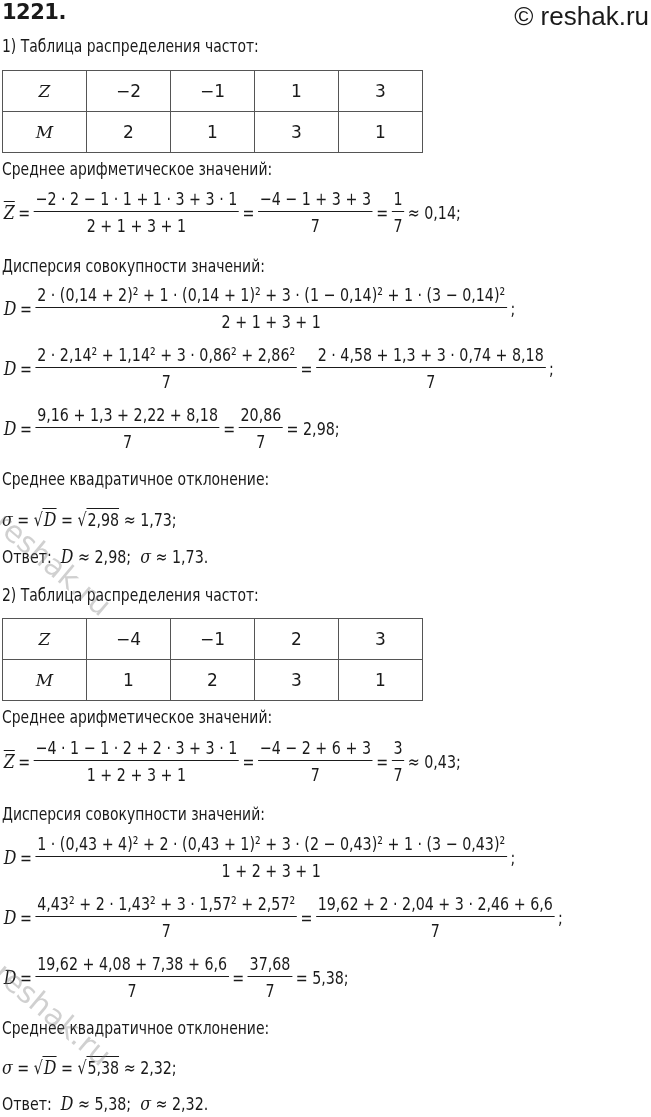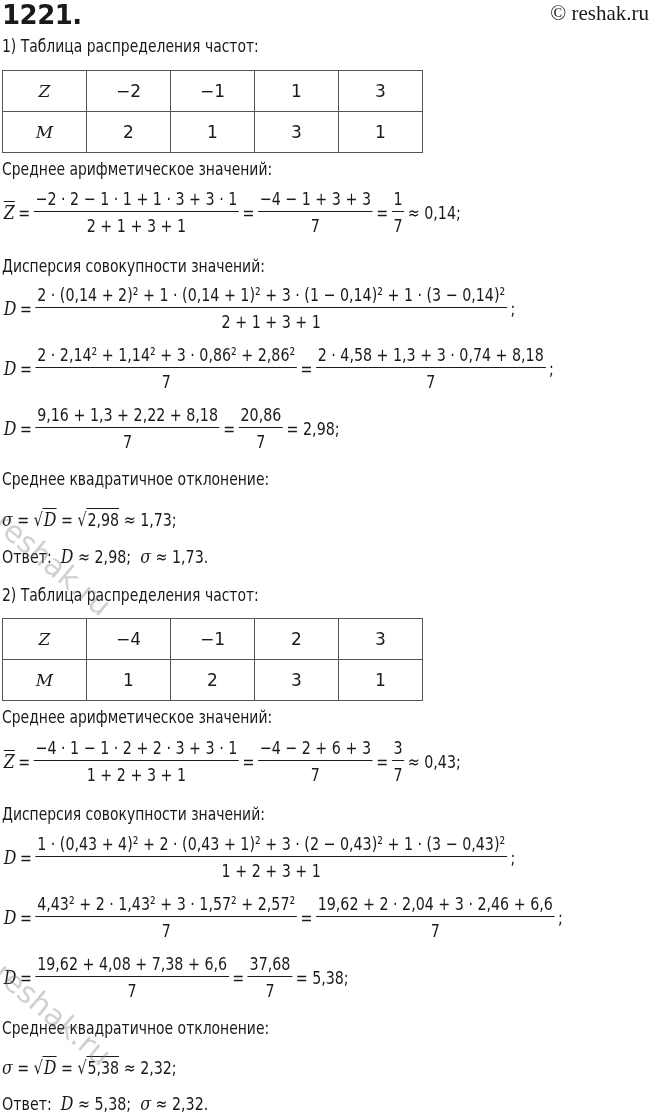--- a/index.html
+++ b/index.html
@@ -2,22 +2,22 @@
 <html><head>
 <meta charset="utf-8">
 <style>
   html, body { margin: 0; padding: 0; background: #ffffff; }
   body {
     width: 651px; height: 1117px; position: relative; overflow: hidden;
     font-family: "Liberation Serif", "DejaVu Serif", serif;
     color: #1a1a1a;
   }
   .abs { position: absolute; white-space: nowrap; }
-  .num { left: 2px; top: 0px; font-family: "DejaVu Sans", sans-serif; font-weight: bold; font-size: 26px; letter-spacing: -0.5px; text-align: center; }
-  .copy { right: 2px; top: 1px; font-family: Liberation Serif, serif; font-size: 21px; margin-left: 21px; }
+  .num { left: 2px; top: 0px; font-family: "DejaVu Sans", sans-serif; font-weight: bold; font-size: 21px; letter-spacing: -0.5px; text-align: center; }
+  .copy { right: 2px; top: 1px; font-family: Liberation Sans, sans-serif; font-size: 26px; margin-left: 21px; }
   .txt { font-family: "DejaVu Sans Condensed", "DejaVu Sans", sans-serif; font-size: 18px; transform-origin: left top; transform: scaleX(0.86); }
   .math { font-family: "DejaVu Sans Condensed", "DejaVu Sans", sans-serif; font-size: 18px; transform-origin: left top; transform: scaleX(0.88); }
   .it { font-style: italic; font-family: "DejaVu Serif", serif; }
   table.freq { position: absolute; left: 2px; border-collapse: collapse; }
   table.freq td {
     border: 1.5px solid #555; width: 83px; height: 40px; text-align: center; padding: 0;
     font-family: "DejaVu Sans", sans-serif; font-size: 17px;
   }
   table.freq td.lbl { font-style: italic; font-family: "DejaVu Serif", serif; }
   .frac { display: inline-flex; flex-direction: column; align-items: center; vertical-align: middle; margin: 0 3px; }

